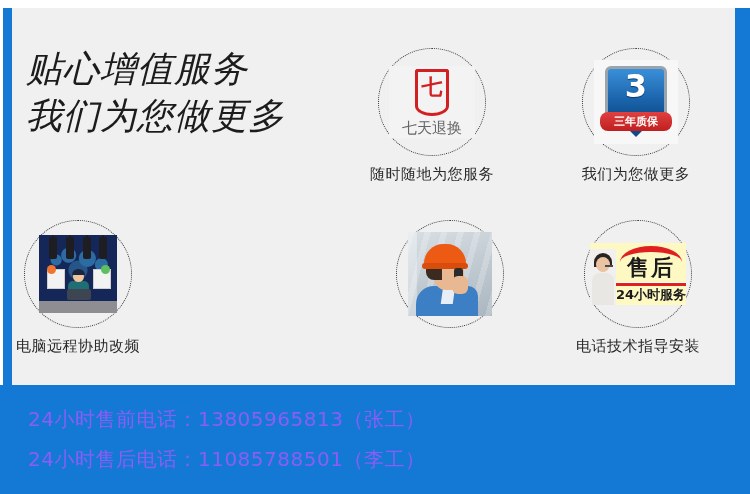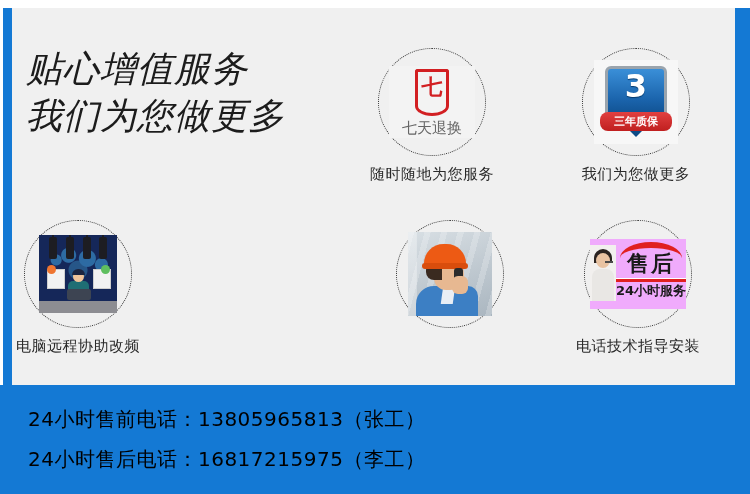--- a/index.html
+++ b/index.html
@@ -457,22 +457,22 @@
     position: absolute;
     left: 26px; top: 0;
     width: 12px; height: 18px;
     background: #e8eef5;
     transform: skewX(-8deg);
   }
 
   
   .sale {
     width: 96px;
-    height: 70px;
-    background: #f0abfc;
+    height: 62px;
+    background: #fef9c3;
     position: relative;
     overflow: hidden;
   }
   .sale-agent {
     position: absolute;
     left: 0; top: 6px;
     width: 26px; height: 56px;
     background: #f2f0ee;
     overflow: hidden;
   }
@@ -539,21 +539,21 @@
     line-height: 17px;
     font-weight: bold;
     color: #1a1a1a;
     white-space: nowrap;
   }
 
   
   .phone-line {
     position: absolute;
     left: 28px;
-    color: #000000;
+    color: #8b5cf6;
     font-size: 20px;
     line-height: 20px;
     letter-spacing: 0.5px;
     white-space: nowrap;
   }
   .phone-line.p1 { top: 409px; }
   .phone-line.p2 { top: 449px; }
 </style>
 </head>
 <body>
@@ -643,15 +643,15 @@
         <div class="sale-arc"></div>
         <div class="sale-title">售后</div>
         <div class="sale-rule"></div>
         <div class="sale-sub">24小时服务</div>
       </div>
     </div>
     <div class="cell-label">电话技术指导安装</div>
   </div>
 
   <div class="phone-line p1">24小时售前电话：13805965813（张工）</div>
-  <div class="phone-line p2">24小时售后电话：16817215975（李工）</div>
+  <div class="phone-line p2">24小时售后电话：11085788501（李工）</div>
 
 </div>
 
 </body></html>

